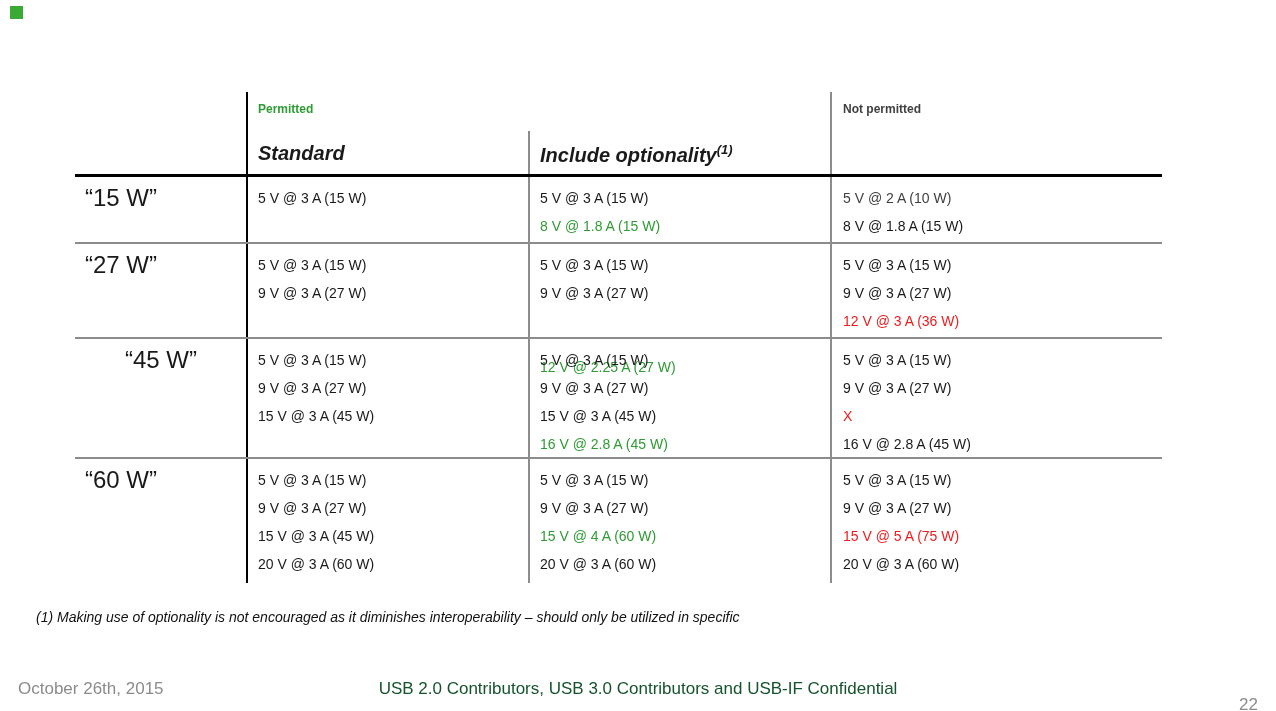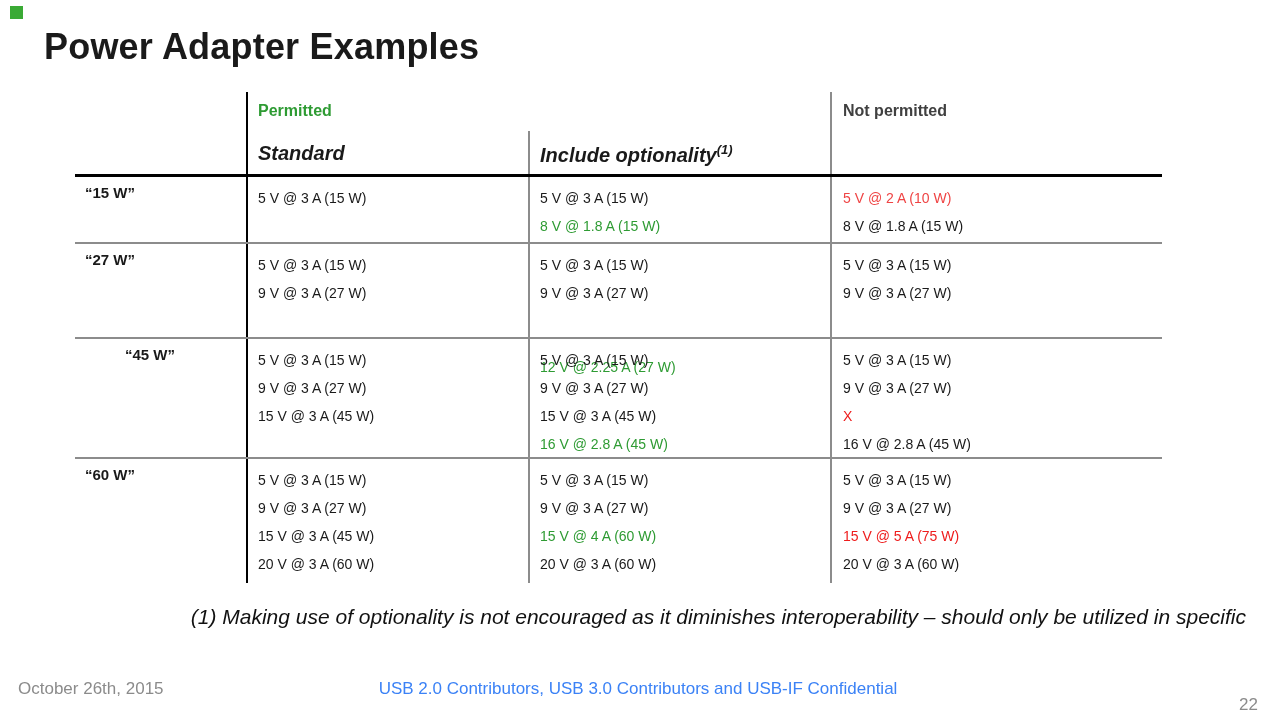--- a/index.html
+++ b/index.html
@@ -11,46 +11,45 @@
   .title{
     position:absolute;left:44px;top:26px;margin:0;
     font-size:36px;font-weight:600;letter-spacing:0.2px;color:#1a1a1a;
   }
   
   .vline{position:absolute;width:2px;}
   .hline{position:absolute;left:75px;width:1087px;}
   .hline.black{height:3px;}
   .hline.gray{height:2px;}
   
-  .hdr{position:absolute;font-size:16px;font-weight:bold;white-space:nowrap;}
+  .hdr{position:absolute;font-size:12px;font-weight:bold;white-space:nowrap;}
   .subhdr{position:absolute;font-size:20px;font-weight:bold;font-style:italic;color:#1a1a1a;white-space:nowrap;}
   .subhdr sup{font-size:13px;font-weight:bold;font-style:italic;}
   
-  .row-label{position:absolute;left:85px;font-size:15px;font-weight:bold;white-space:nowrap;color:#1a1a1a;text-align:center;}
+  .row-label{position:absolute;left:85px;font-size:24px;font-weight:normal;white-space:nowrap;color:#1a1a1a;text-align:center;}
   .cell{position:absolute;white-space:nowrap;}
   .cell-line{font-size:14px;line-height:28px;white-space:nowrap;}
   
   .footnote{
     position:absolute;left:36px;top:603px;width:1210px;
-    font-size:21px;font-style:italic;color:#111111;line-height:28.5px;text-align:right;
+    font-size:14px;font-style:italic;color:#111111;line-height:28.5px;
   }
   
   .footer{position:absolute;left:0;top:679px;width:1276px;height:24px;font-size:17px;}
   .footer-date{position:absolute;left:18px;top:0;white-space:nowrap;}
   .footer-center{position:absolute;left:0;top:0;width:100%;text-align:center;white-space:nowrap;}
   .footer-page{position:absolute;right:18px;top:16px;white-space:nowrap;margin-left:20px;}
 </style>
 </head>
 <body>
 
 <div class="slide">
 
   <div class="corner-mark" style="background: rgb(58, 170, 53);"></div>
 
-  <h1 class="title">Power Adapter Examples</h1>
 
   <div>
 
     <div class="vline" style="left: 246px; top: 92px; height: 491px; background: rgb(0, 0, 0);"></div>
     <div class="vline" style="left: 528px; top: 131px; height: 452px; background: rgb(140, 140, 140);"></div>
     <div class="vline" style="left: 830px; top: 92px; height: 491px; background: rgb(140, 140, 140);"></div>
 
     <div class="hline black" style="top: 174px; background: rgb(0, 0, 0);"></div>
     <div class="hline gray" style="top: 242px; background: rgb(140, 140, 140);"></div>
     <div class="hline gray" style="top: 337px; background: rgb(140, 140, 140);"></div>
@@ -64,36 +63,37 @@
     <div id="rows-container">
         <div class="row-label" style="top: 184px;">“15 W”</div>
         <div class="cell" style="left: 258px; top: 184px;">
           <div class="cell-line" style="color: rgb(26, 26, 26);">5 V @ 3 A (15 W)</div>
         </div>
         <div class="cell" style="left: 540px; top: 184px;">
           <div class="cell-line" style="color: rgb(26, 26, 26);">5 V @ 3 A (15 W)</div>
           <div class="cell-line" style="color: rgb(46, 155, 51);">8 V @ 1.8 A (15 W)</div>
         </div>
         <div class="cell" style="left: 843px; top: 184px;">
-          <div class="cell-line" style="color: #ef4444;">5 V @ 2 A (10 W)</div>
+          <div class="cell-line" style="color: #404040;">5 V @ 2 A (10 W)</div>
           <div class="cell-line" style="color: rgb(26, 26, 26);">8 V @ 1.8 A (15 W)</div>
         </div>
         <div class="row-label" style="top: 251px;">“27 W”</div>
         <div class="cell" style="left: 258px; top: 251px;">
           <div class="cell-line" style="color: rgb(26, 26, 26);">5 V @ 3 A (15 W)</div>
           <div class="cell-line" style="color: rgb(26, 26, 26);">9 V @ 3 A (27 W)</div>
         </div>
         <div class="cell" style="left: 540px; top: 251px;">
           <div class="cell-line" style="color: rgb(26, 26, 26);">5 V @ 3 A (15 W)</div>
           <div class="cell-line" style="color: rgb(26, 26, 26);">9 V @ 3 A (27 W)</div>
           <div class="cell-line" style="color: rgb(46, 155, 51); margin-top: 46px;">12 V @ 2.25 A (27 W)</div>
         </div>
         <div class="cell" style="left: 843px; top: 251px;">
           <div class="cell-line" style="color: rgb(26, 26, 26);">5 V @ 3 A (15 W)</div>
           <div class="cell-line" style="color: rgb(26, 26, 26);">9 V @ 3 A (27 W)</div>
+          <div class="cell-line" style="color: rgb(238, 28, 28);">12 V @ 3 A (36 W)</div>
         </div>
         <div class="row-label" style="top: 346px; margin-left: 40px;">“45 W”</div>
         <div class="cell" style="left: 258px; top: 346px;">
           <div class="cell-line" style="color: rgb(26, 26, 26);">5 V @ 3 A (15 W)</div>
           <div class="cell-line" style="color: rgb(26, 26, 26);">9 V @ 3 A (27 W)</div>
           <div class="cell-line" style="color: rgb(26, 26, 26);">15 V @ 3 A (45 W)</div>
         </div>
         <div class="cell" style="left: 540px; top: 346px;">
           <div class="cell-line" style="color: rgb(26, 26, 26);">5 V @ 3 A (15 W)</div>
           <div class="cell-line" style="color: rgb(26, 26, 26);">9 V @ 3 A (27 W)</div>
@@ -127,17 +127,17 @@
         </div>
       </div>
   </div>
 
   <div class="footnote">
     <div>(1) Making use of optionality is not encouraged as it diminishes  interoperability – should only be utilized in specific</div>
   </div>
 
   <div class="footer">
     <span class="footer-date" style="color: rgb(139, 139, 139);">October 26th, 2015</span>
-    <span class="footer-center" style="color: #3b82f6;">USB 2.0 Contributors, USB 3.0 Contributors and USB-IF Confidential</span>
+    <span class="footer-center" style="color: #14532d;">USB 2.0 Contributors, USB 3.0 Contributors and USB-IF Confidential</span>
     <span class="footer-page" style="color: rgb(139, 139, 139);">22</span>
   </div>
 
 </div>
 
 </body></html>

